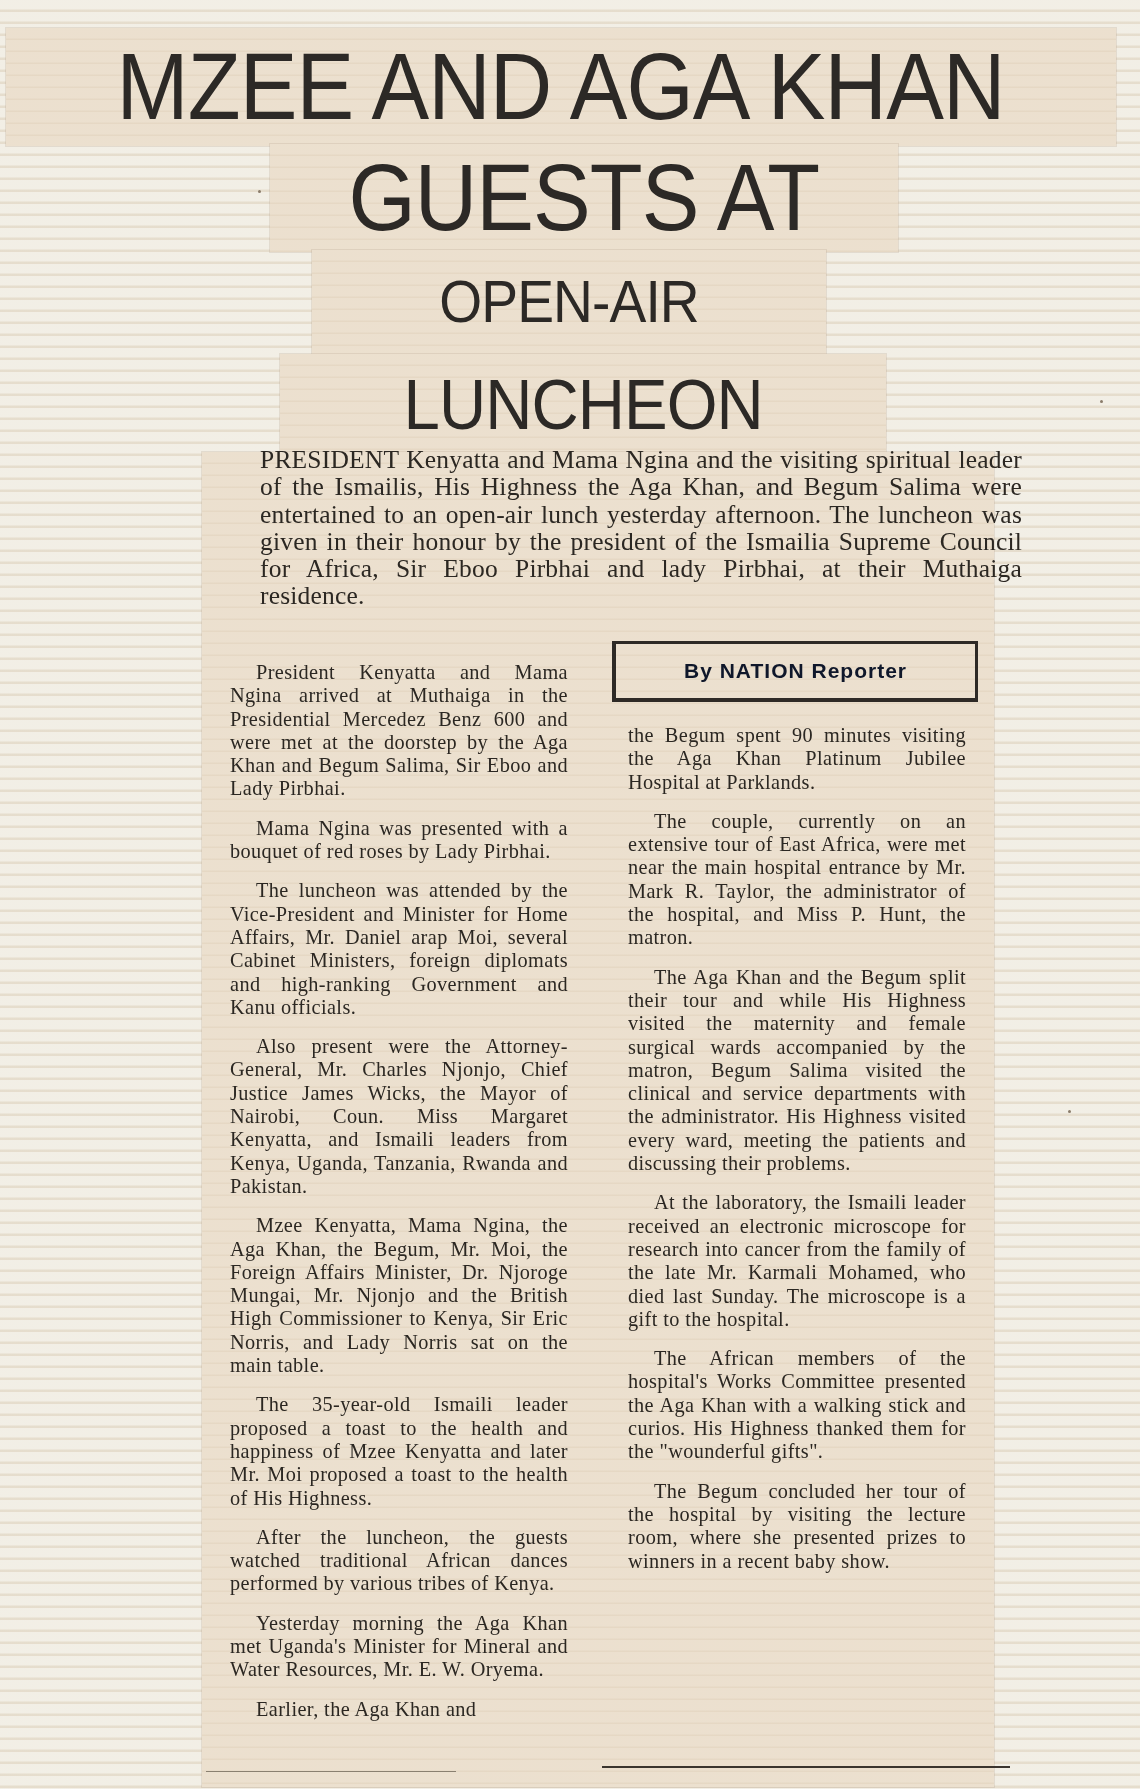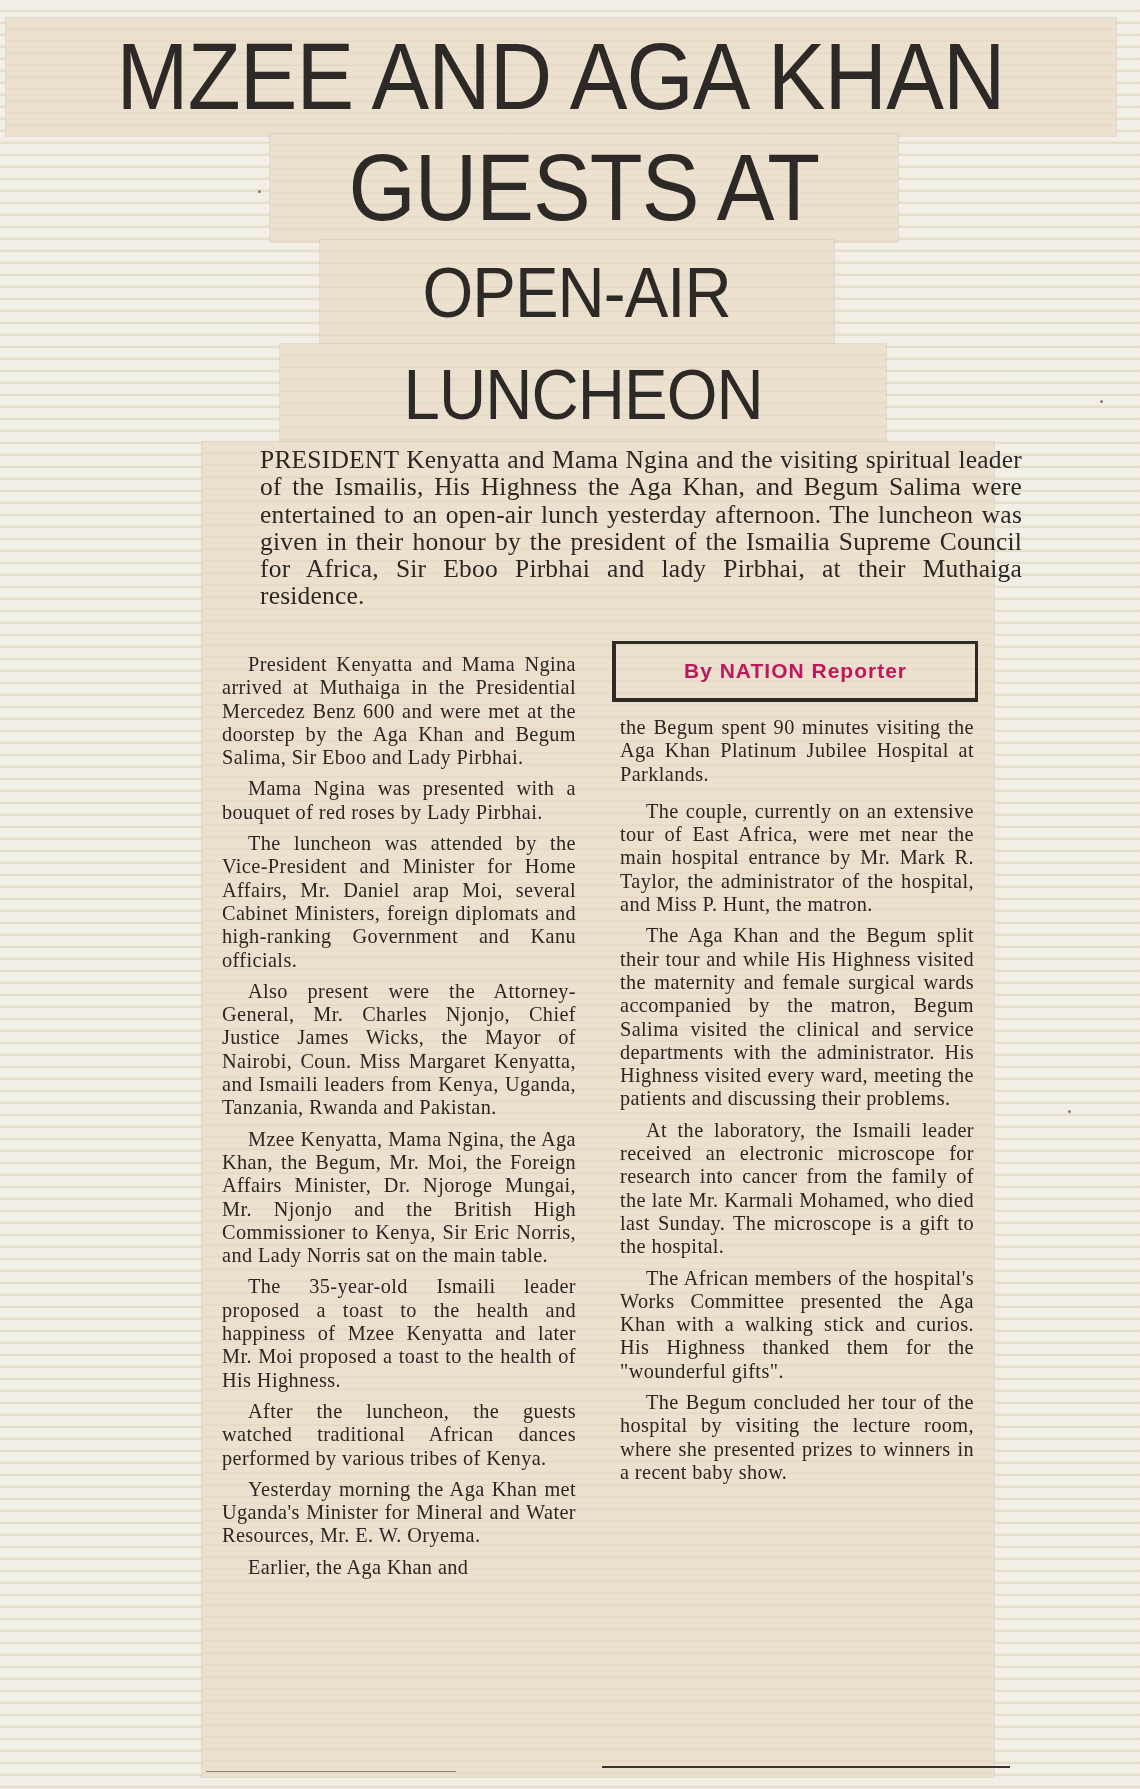--- a/index.html
+++ b/index.html
@@ -8,56 +8,57 @@
       background-color:#ebe6d8;
       background-image: repeating-linear-gradient(180deg, rgba(255,255,255,0.35) 0px, rgba(255,255,255,0.35) 9px, rgba(220,205,185,0.35) 10px, rgba(220,205,185,0.35) 12px);
       font-family: "Liberation Serif", serif;
       color:#2b2722;
     }
     .clip {
       position:absolute;
       background-color:#e9dcc8;
       background-image: repeating-linear-gradient(180deg, rgba(255,255,255,0.12) 0px, rgba(255,255,255,0.12) 10px, rgba(200,180,160,0.10) 11px, rgba(200,180,160,0.10) 12px);
       box-shadow: 0 0 0 1px rgba(180,160,140,0.25);
+      margin-top: 10px;
     }
     .headline {
       font-family: "Liberation Sans", sans-serif;
       color:#2c2926;
       line-height:1;
       white-space:nowrap;
       text-align:center;
       display:flex; align-items:center; justify-content:center;
       letter-spacing:-1px;
     }
     .hl-1 { left:6px; top:18px; width:1110px; height:118px; font-size:94px; transform-origin:left; }
     .hl-2 { left:270px; top:134px; width:628px; height:108px; font-size:94px; }
-    .hl-3 { left:320px; top:240px; width:514px; height:104px; font-size:71px; }
+    .hl-3 { left:312px; top:240px; width:514px; height:104px; font-size:60px; }
     .hl-4 { left:280px; top:344px; width:606px; height:100px; font-size:71px; }
     .hl-text { display:inline-block; transform:scaleX(0.92); }
     .body-clip { left:202px; top:442px; width:792px; height:1335px; }
     .lede {
       position:absolute; left:212px; top:446px; width:762px;
       font-size:25.5px; line-height:27.3px; text-align:justify;
       letter-spacing:0.2px;
       margin-left:48px;
     }
     .col {
       position:absolute; font-size:20.3px; line-height:23.3px;
       text-align:justify; letter-spacing:0.4px;
     }
     .col-left { left:214px; top:645px; width:370px; }
     .col-right { left:612px; top:708px; width:370px; }
-    .col p { margin:8px; text-indent:26px; }
+    .col p { margin:16px; text-indent:26px; }
     .byline-box {
       position:absolute; left:612px; top:641px; width:366px; height:61px;
       border:3px solid #2e2a26; border-left-width:4px; border-bottom-width:4px;
       box-sizing:border-box;
       display:flex; align-items:center; justify-content:center;
       font-family:"Liberation Sans", sans-serif; font-weight:bold; font-size:21px;
-      letter-spacing:1px; color:#be185d;
+      letter-spacing:1px; color:#0f172a;
     }
     .rule-bottom {
       position:absolute; left:602px; top:1766px; width:408px; height:2px; background:#3a352f;
     }
     .rule-bottom-left {
       position:absolute; left:206px; top:1771px; width:250px; height:1px; background:#8a8070;
     }
     .speck { position:absolute; width:3px; height:3px; background:#8a7c6a; border-radius:50%; }
   </style>
 </head>

